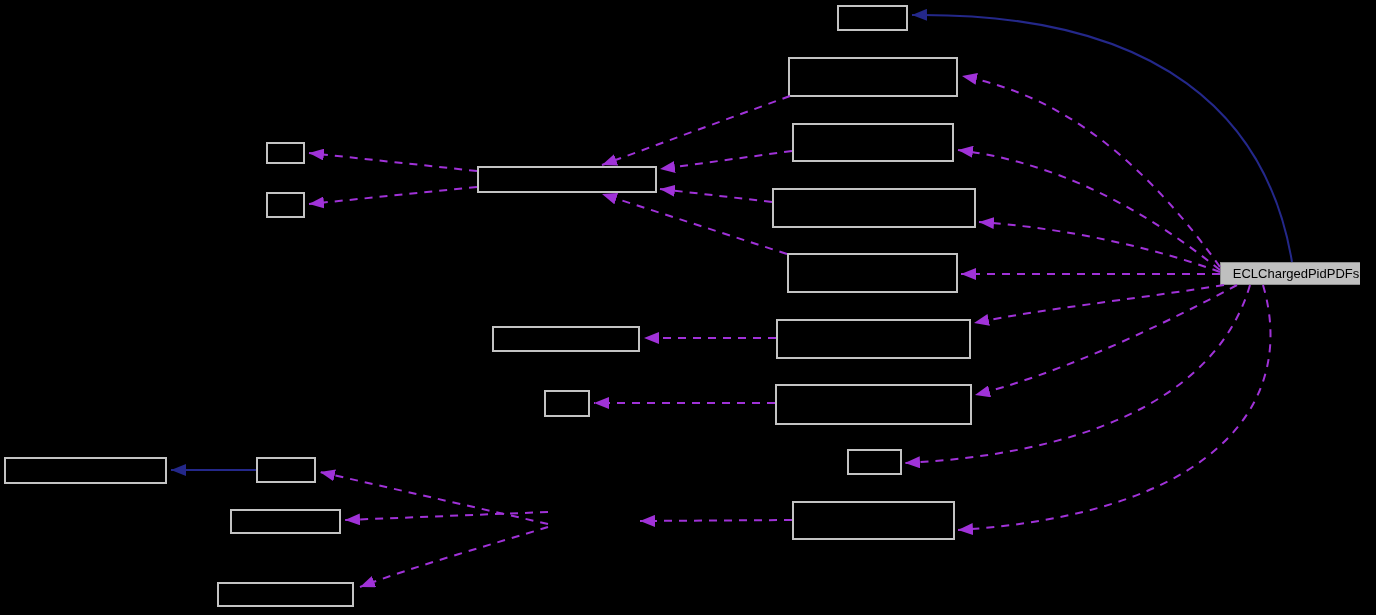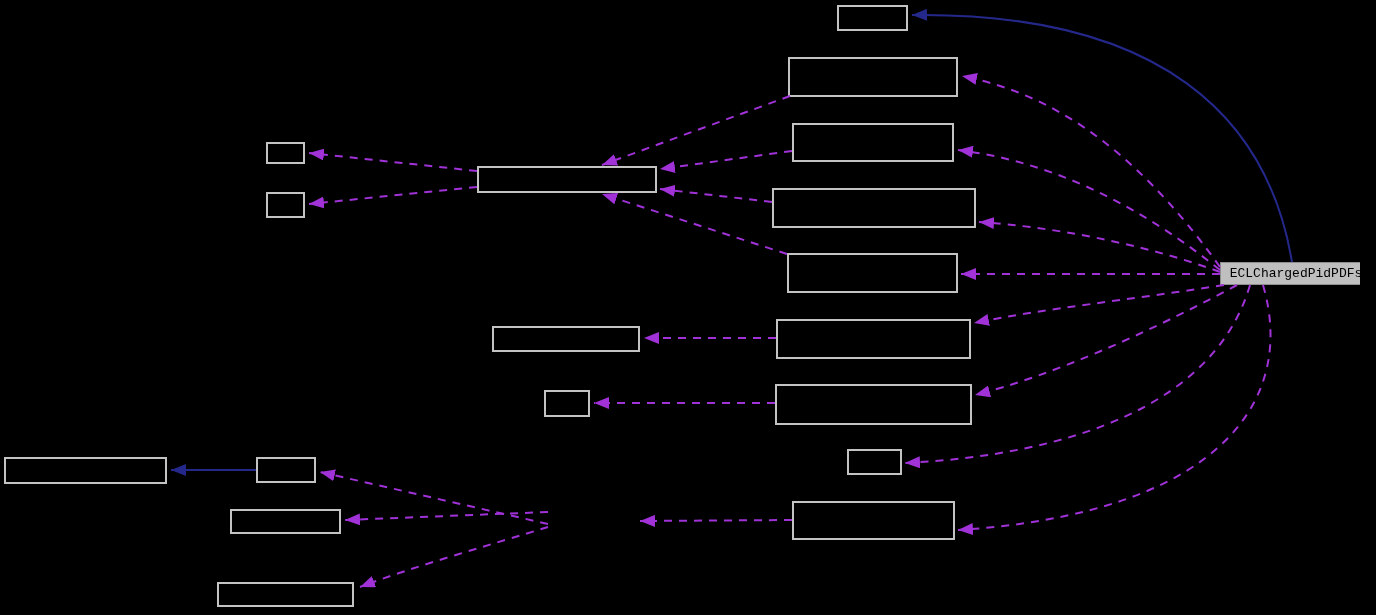--- a/index.html
+++ b/index.html
@@ -2,21 +2,21 @@
 <html><head>
 <meta charset="utf-8">
 <style>
   html, body { margin: 0; padding: 0; background: #000; }
   .stage {
     position: relative;
     width: 1360px;
     height: 615px;
     background: #000;
     overflow: hidden;
-    font-family: Liberation Mono, monospace;
+    font-family: Liberation Sans, sans-serif;
   }
   .nodes-layer, .edges-layer {
     position: absolute;
     top: 0; left: 0; width: 1376px; height: 615px;
   }
   .edges-layer { pointer-events: none; }
   .gnode {
     position: absolute;
     box-sizing: border-box;
     border: 2px solid #c3c3c3;

